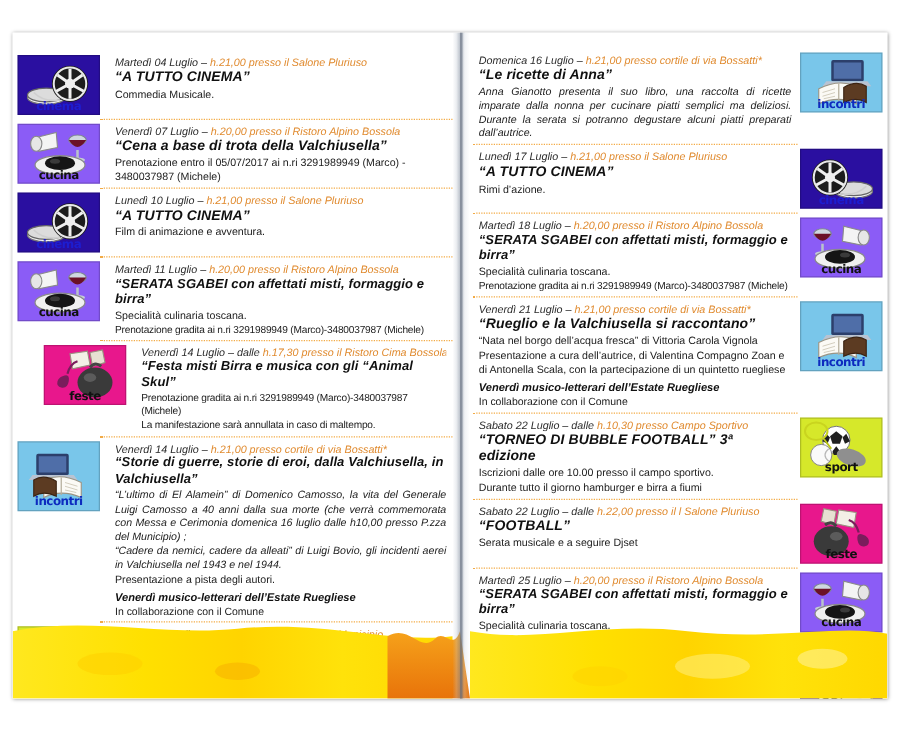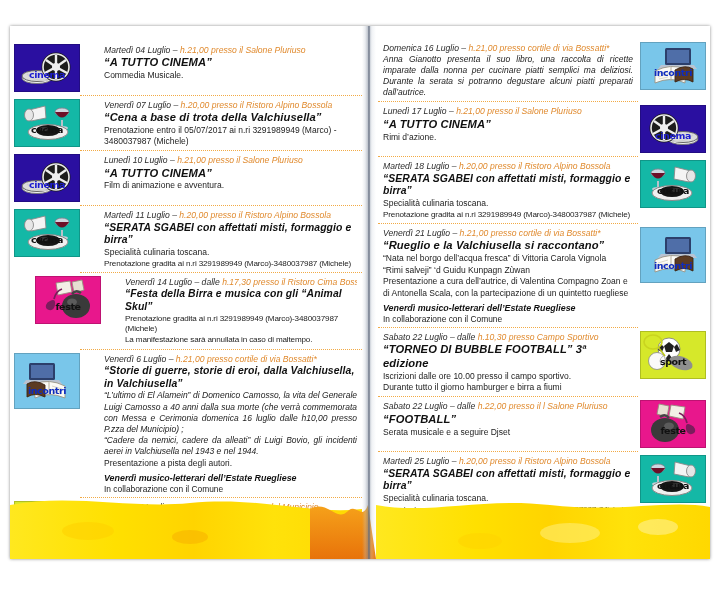--- a/index.html
+++ b/index.html
@@ -42,21 +42,21 @@
   
   .events{position:absolute;top:0;width:100%;}
   #page-left  .events{padding:18px 0 0 0;}
   #page-right .events{padding:16px 0 0 0;}
 
   .ev{position:relative;display:flex;align-items:flex-start;}
   #page-left  .ev{padding:0 8px 0 4px;}
   #page-right .ev{flex-direction:row-reverse;padding:0 4px 0 8px;}
 
   .ev-text{flex:1;min-width:0;padding-top:1px;}
-  #page-left  .ev-text{padding-left:24px;padding-right:3px;}
+  #page-left  .ev-text{padding-left:12px;padding-right:3px;}
   #page-right .ev-text{padding-right:7px;padding-left:3px;}
 
   
   .sep{height:0;border-top:1.6px dotted #f2a63c;margin:3px 6px 3px 70px;opacity:.95;}
   #page-right .sep{margin:3px 72px 3px 6px;}
 
   
   .when{
     font-size:8.6px;font-style:italic;color:#2b2b2b;line-height:1.25;
     white-space:nowrap;overflow:hidden;
@@ -81,28 +81,28 @@
   .badge{
     position:relative;width:64px;height:46px;flex:0 0 64px;
     border:.8px solid rgba(0,0,0,.18);
     overflow:hidden;
   }
   .badge.tall{height:54px;}
   #page-right .badge{transform:scaleX(-1);}
   #page-right .badge .blabel{transform:scaleX(-1);}
 
   .blabel{
-    position:absolute;left:0;right:0;bottom:12px;text-align:center;
+    position:absolute;left:0;right:0;bottom:1px;text-align:center;
     font-size:9.5px;font-weight:bold;letter-spacing:-.4px;
     font-family:"DejaVu Sans",sans-serif;
     line-height:1;
   }
   .b-cinema {background:#2a0fa0;}
   .b-cinema  .blabel{color:#1d1dd0;}
-  .b-cucina {background:#14b8a6;}
+  .b-cucina {background:#8b5cf6;}
   .b-cucina  .blabel{color:#111;}
   .b-feste  {background:#e8178c;margin-left:21px;}
   .b-feste   .blabel{color:#111;}
   .b-incontri{background:#79c6ea;}
   .b-incontri .blabel{color:#0d2bbf;}
   .b-sport  {background:#d6e82a;}
   .b-sport   .blabel{color:#111;}
 
   .bart{position:absolute;inset:0;}
   .bart svg{width:100%;height:100%;display:block;}
@@ -243,21 +243,21 @@
         <path d="M14 24 q6 -3 5 4 q-1 6 -6 5 q-4 -1 -3 -5 q1 -3 4 -4 z"></path>
         <path d="M18 22 q2 -8 8 -10" fill="none" stroke="#7a1d5c" stroke-width="1.8"></path>
       </g>
     </g>
               </svg>
             </div>
             <div class="blabel">feste</div>
           </div>
           <div class="ev-text">
             <div class="when"><span>Venerdì 14 Luglio – dalle</span> <span class="hr">h.17,30 presso il Ristoro Cima Bossola</span></div>
-            <div class="title slim">“Festa della Birra e musica con gli “Animal Skul”</div>
+            <div class="title slim">“Festa misti Birra e musica con gli “Animal Skul”</div>
             <div class="desc cond">Prenotazione gradita ai n.ri 3291989949 (Marco)-3480037987 (Michele)</div>
             <div class="desc cond">La manifestazione sarà annullata in caso di maltempo.</div>
           </div>
         </div>
         <div class="sep"></div>
         <div class="ev">
           <div class="badge b-incontri tall">
             <div class="bart">
               <svg viewBox="0 0 64 46">
                 <g>
@@ -271,21 +271,21 @@
         <line x1="37" y1="28" x2="47" y2="31"></line>
                     <line x1="37" y1="31" x2="47" y2="34"></line>
         <line x1="37" y1="34" x2="46" y2="36"></line>
       </g>
     </g>
               </svg>
             </div>
             <div class="blabel">incontri</div>
           </div>
           <div class="ev-text">
-            <div class="when"><span>Venerdì 6 Luglio –</span> <span class="hr">h.21,00  presso cortile di via Bossatti*</span></div>
+            <div class="when"><span>Venerdì 14 Luglio –</span> <span class="hr">h.21,00  presso cortile di via Bossatti*</span></div>
             <div class="title slim">“Storie di guerre, storie di eroi, dalla Valchiusella, in Valchiusella”</div>
             <div class="desc it just">“L’ultimo di El Alamein” di Domenico Camosso, la vita del Generale Luigi Camosso a 40 anni dalla sua morte (che verrà commemorata con Messa e Cerimonia domenica 16 luglio dalle h10,00 presso P.zza del Municipio) ;</div>
             <div class="desc it just">“Cadere da nemici, cadere da alleati” di Luigi Bovio, gli incidenti aerei in Valchiusella nel 1943 e nel 1944.</div>
             <div class="desc">Presentazione a pista degli autori.</div>
             <div class="note">Venerdì musico-letterari dell’Estate Ruegliese</div>
             <div class="note-sub">In collaborazione con il Comune</div>
           </div>
         </div>
         <div class="sep"></div>
         <div class="ev">
@@ -338,20 +338,21 @@
                     <line x1="37" y1="31" x2="47" y2="34"></line>
         <line x1="37" y1="34" x2="46" y2="36"></line>
       </g>
     </g>
               </svg>
             </div>
             <div class="blabel">incontri</div>
           </div>
           <div class="ev-text">
             <div class="when"><span>Domenica 16 Luglio –</span> <span class="hr">h.21,00 presso cortile di via Bossatti*</span></div>
+            <div class="title">“Le ricette di Anna”</div>
             <div class="desc it">Anna Gianotto presenta il suo libro, una raccolta di ricette imparate  dalla nonna per cucinare piatti semplici ma deliziosi. Durante la serata si potranno degustare alcuni piatti preparati dall’autrice.</div>
           </div>
         </div>
         <div class="sep"></div>
         <div class="ev">
           <div class="badge b-cinema">
             <div class="bart">
               <svg viewBox="0 0 64 46">
                 <g>
       <ellipse cx="22" cy="33" rx="15" ry="5.5" fill="#f2f2f2" stroke="#777" stroke-width="1"></ellipse>
@@ -425,21 +426,20 @@
       </g>
     </g>
               </svg>
             </div>
             <div class="blabel">incontri</div>
           </div>
           <div class="ev-text">
             <div class="when"><span>Venerdì 21 Luglio –</span> <span class="hr">h.21,00 presso cortile di via Bossatti*</span></div>
             <div class="title">“Rueglio e la Valchiusella si raccontano”</div>
             <div class="desc">“Nata nel borgo dell’acqua fresca” di Vittoria Carola Vignola</div>
-            <div class="desc">“Rimi salveji” ‘d Guidu Kunpagn Zùwan</div>
             <div class="desc">Presentazione a cura dell’autrice, di Valentina Compagno Zoan e di Antonella Scala, con la partecipazione di un quintetto ruegliese</div>
             <div class="note">Venerdì musico-letterari dell’Estate Ruegliese</div>
             <div class="note-sub">In collaborazione con il Comune</div>
           </div>
         </div>
         <div class="sep"></div>
         <div class="ev">
           <div class="badge b-sport">
             <div class="bart">
               <svg viewBox="0 0 64 46">

